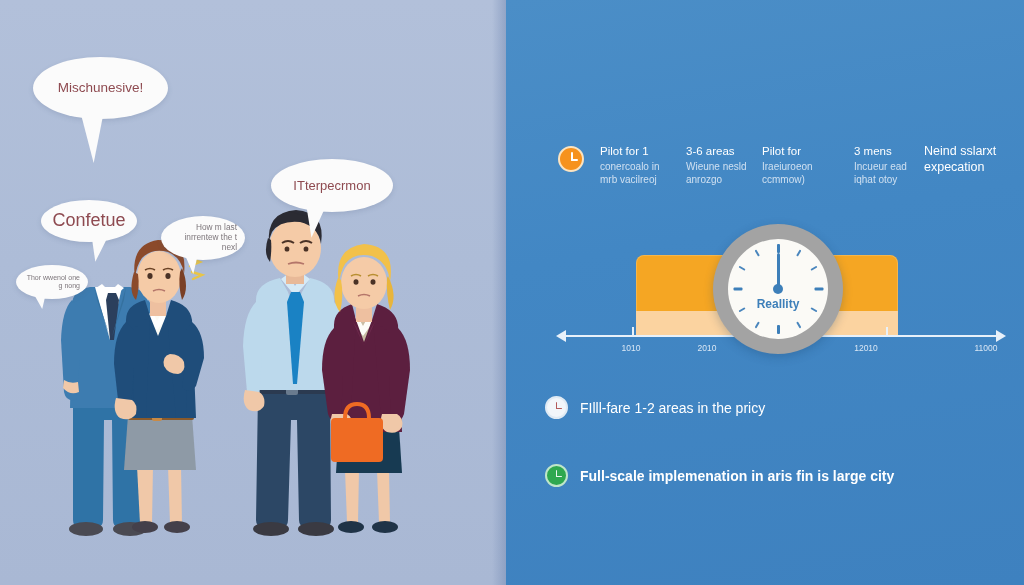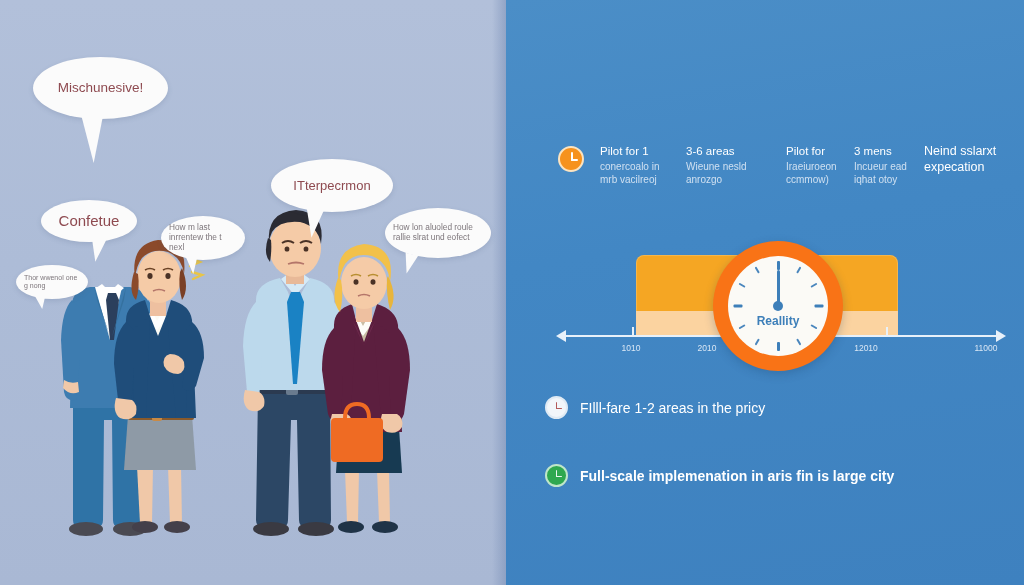--- a/index.html
+++ b/index.html
@@ -23,21 +23,21 @@
   
   .right-panel{
     position:absolute;left:506px;top:0;width:518px;height:585px;
     background:linear-gradient(170deg,#4b8ec7 0%,#4287c4 40%,#3e81bf 100%);
   }
 
   
   .bubble{
     position:absolute;background:#fbfbfb;border-radius:50%;
     display:flex;align-items:center;justify-content:center;
-    text-align:left;color:#8e4a50;
+    text-align:right;color:#8e4a50;
     box-shadow:0 2px 5px rgba(80,95,130,.18);
     padding:4px 8px;box-sizing:border-box;line-height:1.18;
   }
   .bubble .tail{
     position:absolute;width:0;height:0;border-style:solid;
   }
 
   
   #bub-mischunesive{left:33px;top:57px;width:135px;height:62px;font-size:13.5px;}
   #bub-mischunesive .tail{
@@ -48,21 +48,21 @@
   }
   
   #bub-compthuneds{left:271px;top:159px;width:122px;height:53px;font-size:13px;}
   #bub-compthuneds .tail{
     left:34px;bottom:-26px;
     border-width:30px 10px 0 8px;
     border-color:#fbfbfb transparent transparent transparent;
     transform:rotate(6deg);
   }
   
-  #bub-confetue{left:41px;top:200px;width:96px;height:42px;font-size:15px;}
+  #bub-confetue{left:41px;top:200px;width:96px;height:42px;font-size:18px;}
   #bub-confetue .tail{
     left:49px;bottom:-20px;
     border-width:24px 8px 0 7px;
     border-color:#fbfbfb transparent transparent transparent;
     transform:rotate(8deg);
   }
   
   #bub-howlast{left:161px;top:216px;width:84px;height:44px;font-size:8.3px;color:#7d767b;}
   #bub-howlast .tail{
     left:26px;bottom:-14px;
@@ -98,21 +98,21 @@
   .milestones{
     position:absolute;left:40px;top:144px;width:460px;height:60px;
   }
   .ms{
     position:absolute;top:0;color:#e4eef8;
   }
   .ms .ms-head{font-size:11.5px;color:#ffffff;line-height:1.25;}
   .ms .ms-sub{font-size:10px;color:#cfe0f1;line-height:1.3;margin-top:2px;}
   #ms-0{left:54px;width:78px;}
   #ms-1{left:140px;width:72px;}
-  #ms-2{left:240px;width:78px;}
+  #ms-2{left:216px;width:78px;}
   #ms-3{left:308px;width:70px;}
   #ms-4{left:378px;width:96px;}
   #ms-4 .ms-head{font-size:12.5px;}
 
   .ms-clock{
     position:absolute;left:12px;top:2px;width:26px;height:26px;border-radius:50%;
     background:#f6921e;border:2px solid #fbe3c0;box-sizing:border-box;
   }
   .ms-clock::before{
     content:"";position:absolute;left:11px;top:4px;width:2px;height:9px;
@@ -145,22 +145,22 @@
     border-color:transparent transparent transparent #e8f1fa;
   }
   .tick{position:absolute;top:-8px;width:2px;height:10px;background:#e8f1fa;}
   .tick-label{
     position:absolute;top:8px;font-size:8.5px;color:#d9e7f5;
     transform:translateX(-50%);white-space:nowrap;
   }
 
   
   .clock{
-    position:absolute;left:713px;top:241px;width:130px;height:130px;border-radius:50%;
-    background:#f97316;
+    position:absolute;left:713px;top:224px;width:130px;height:130px;border-radius:50%;
+    background:#a3a3a3;
     box-shadow:0 3px 10px rgba(20,60,100,.25);
   }
   .clock-inner{
     position:absolute;left:15px;top:15px;width:100px;height:100px;border-radius:50%;
     background:#fbfaf6;
   }
   .clock-label{
     position:absolute;left:0;top:58px;width:100px;text-align:center;
     font-size:12px;color:#3d7fb9;font-weight:bold;
   }
@@ -373,24 +373,20 @@
     <div class="bubble" id="bub-confetue">
       <span>Confetue</span>
       <span class="tail"></span>
     </div>
 
     <div class="bubble" id="bub-howlast">
       <span>How m last inrrentew the t nexl</span>
       <span class="tail"></span>
     </div>
 
-    <div class="bubble" id="bub-howlon">
-      <span>How lon aluoled roule rallie slrat und eofect</span>
-      <span class="tail"></span>
-    </div>
 
     <div class="bubble" id="bub-tiny">
       <span>Thor wwenol one g nong</span>
       <span class="tail"></span>
     </div>
   </div>
 
   <div class="right-panel">
 
     <div class="milestones">

